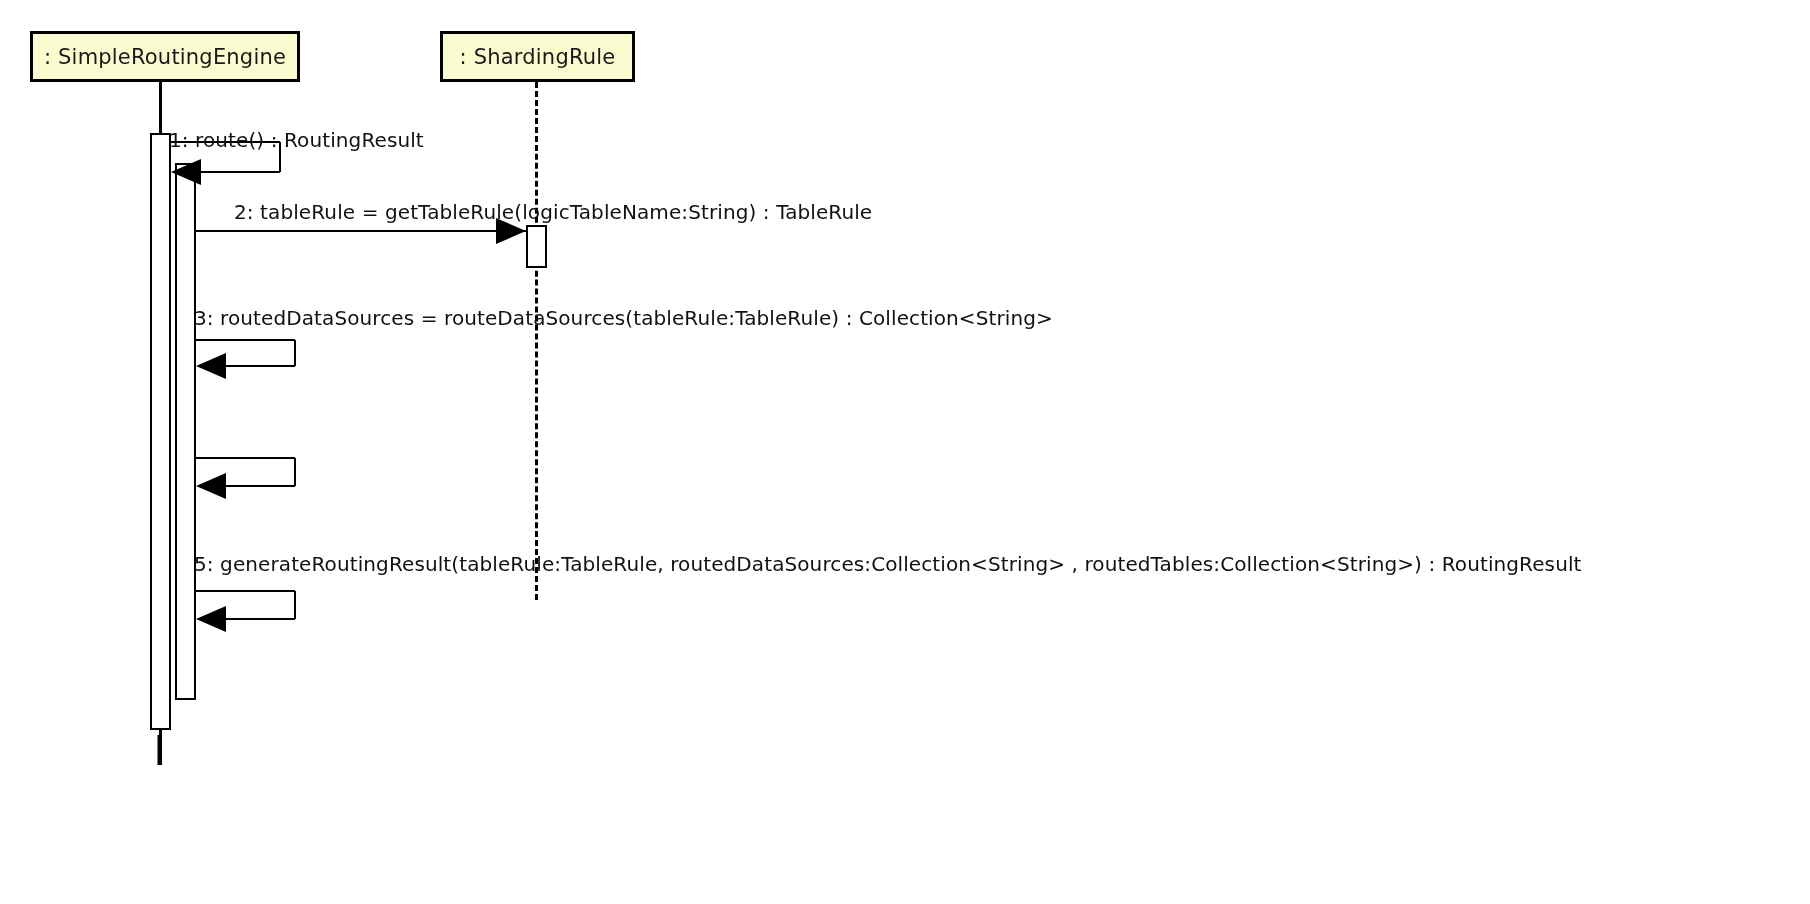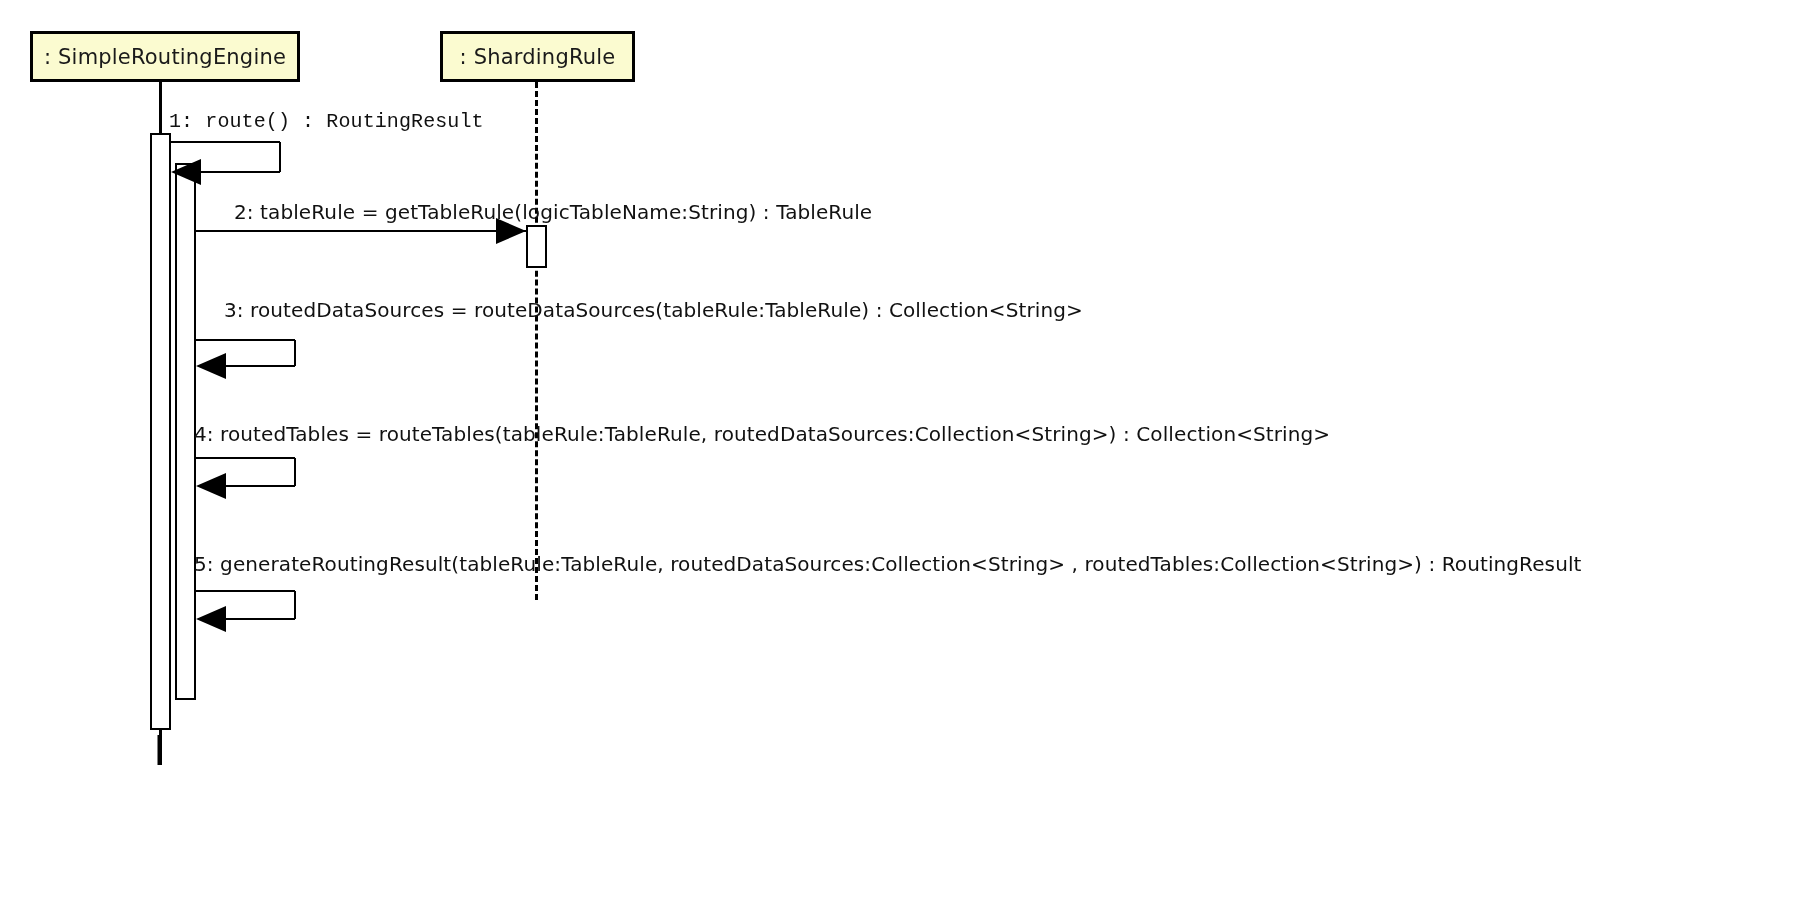--- a/index.html
+++ b/index.html
@@ -114,19 +114,18 @@
       <line x1="295" y1="458" x2="295" y2="486" stroke="#000000" stroke-width="2"></line>
       <line x1="295" y1="486" x2="226" y2="486" stroke="#000000" stroke-width="2"></line>
       <polygon points="196,486 226,473 226,499" fill="#000000"></polygon>
       <line x1="196" y1="591" x2="295" y2="591" stroke="#000000" stroke-width="2"></line>
       <line x1="295" y1="591" x2="295" y2="619" stroke="#000000" stroke-width="2"></line>
       <line x1="295" y1="619" x2="226" y2="619" stroke="#000000" stroke-width="2"></line>
       <polygon points="196,619 226,606 226,632" fill="#000000"></polygon>
       <line x1="159" y1="735" x2="159" y2="765" stroke="#000000" stroke-width="3"></line>
     </svg>
 
-  <div class="msg-label" id="msg-0" style="left: 169px; top: 110px; font-family: Liberation Mono, monospace;">1: route() : RoutingResult</div>
+  <div class="msg-label" id="msg-0" style="left: 169px; top: 128px;">1: route() : RoutingResult</div>
   <div class="msg-label" id="msg-1" style="left: 194px; top: 200px; margin-left: 40px;">2: tableRule = getTableRule(logicTableName:String) : TableRule</div>
-  <div class="msg-label" id="msg-2" style="left: 194px; top: 298px; padding-left: 30px;">3: routedDataSources = routeDataSources(tableRule:TableRule) : Collection&lt;String&gt;</div>
-  <div class="msg-label" id="msg-3" style="left: 194px; top: 422px;">4: routedTables = routeTables(tableRule:TableRule, routedDataSources:Collection&lt;String&gt;) : Collection&lt;String&gt;</div>
+  <div class="msg-label" id="msg-2" style="left: 194px; top: 306px;">3: routedDataSources = routeDataSources(tableRule:TableRule) : Collection&lt;String&gt;</div>
   <div class="msg-label" id="msg-4" style="left: 194px; top: 552px;">5: generateRoutingResult(tableRule:TableRule, routedDataSources:Collection&lt;String&gt; , routedTables:Collection&lt;String&gt;) : RoutingResult</div>
 
 </div>
 
 </body></html>

